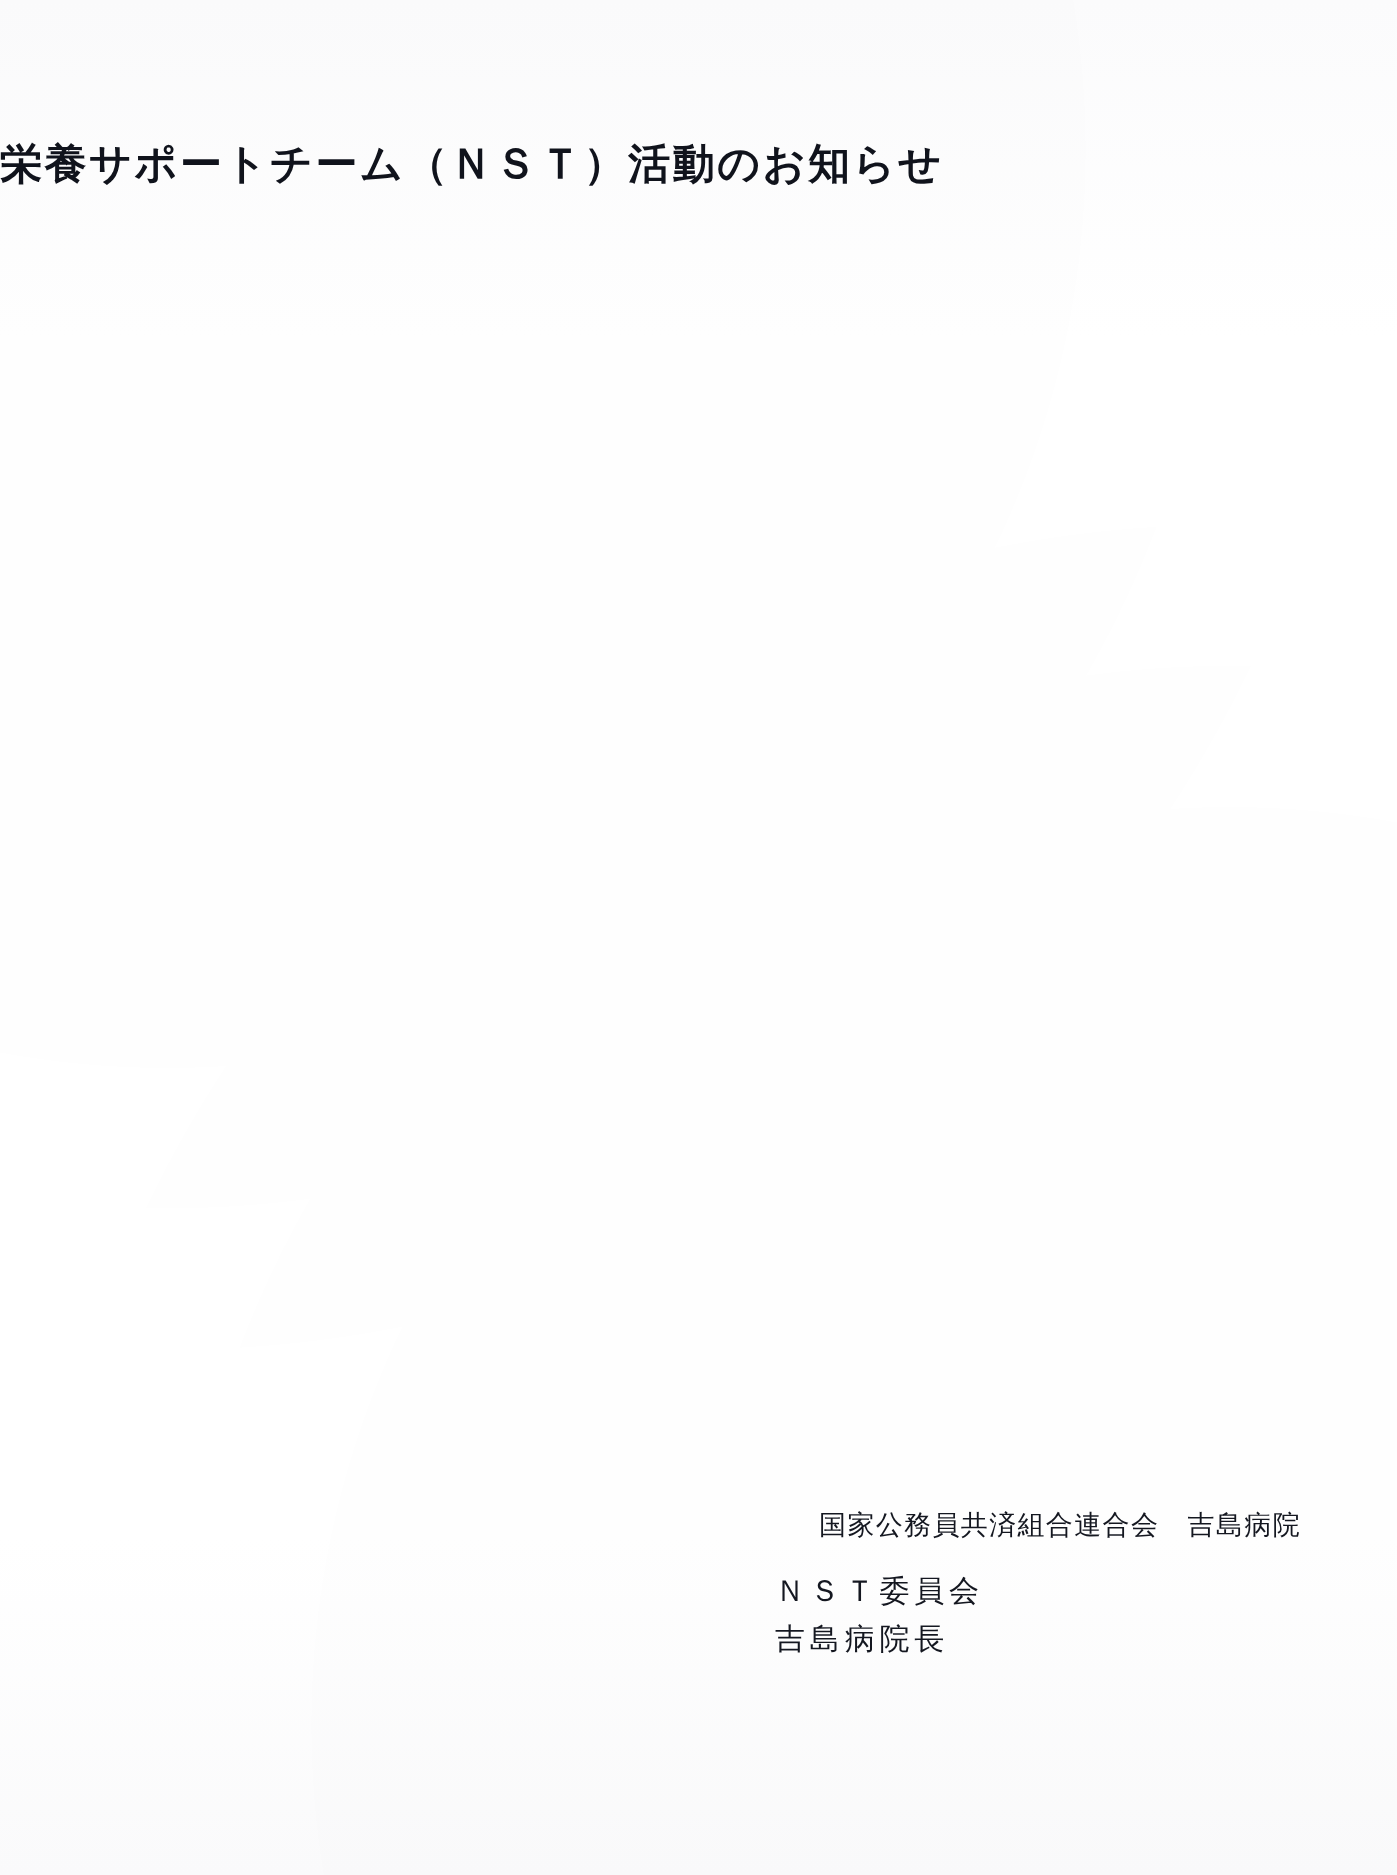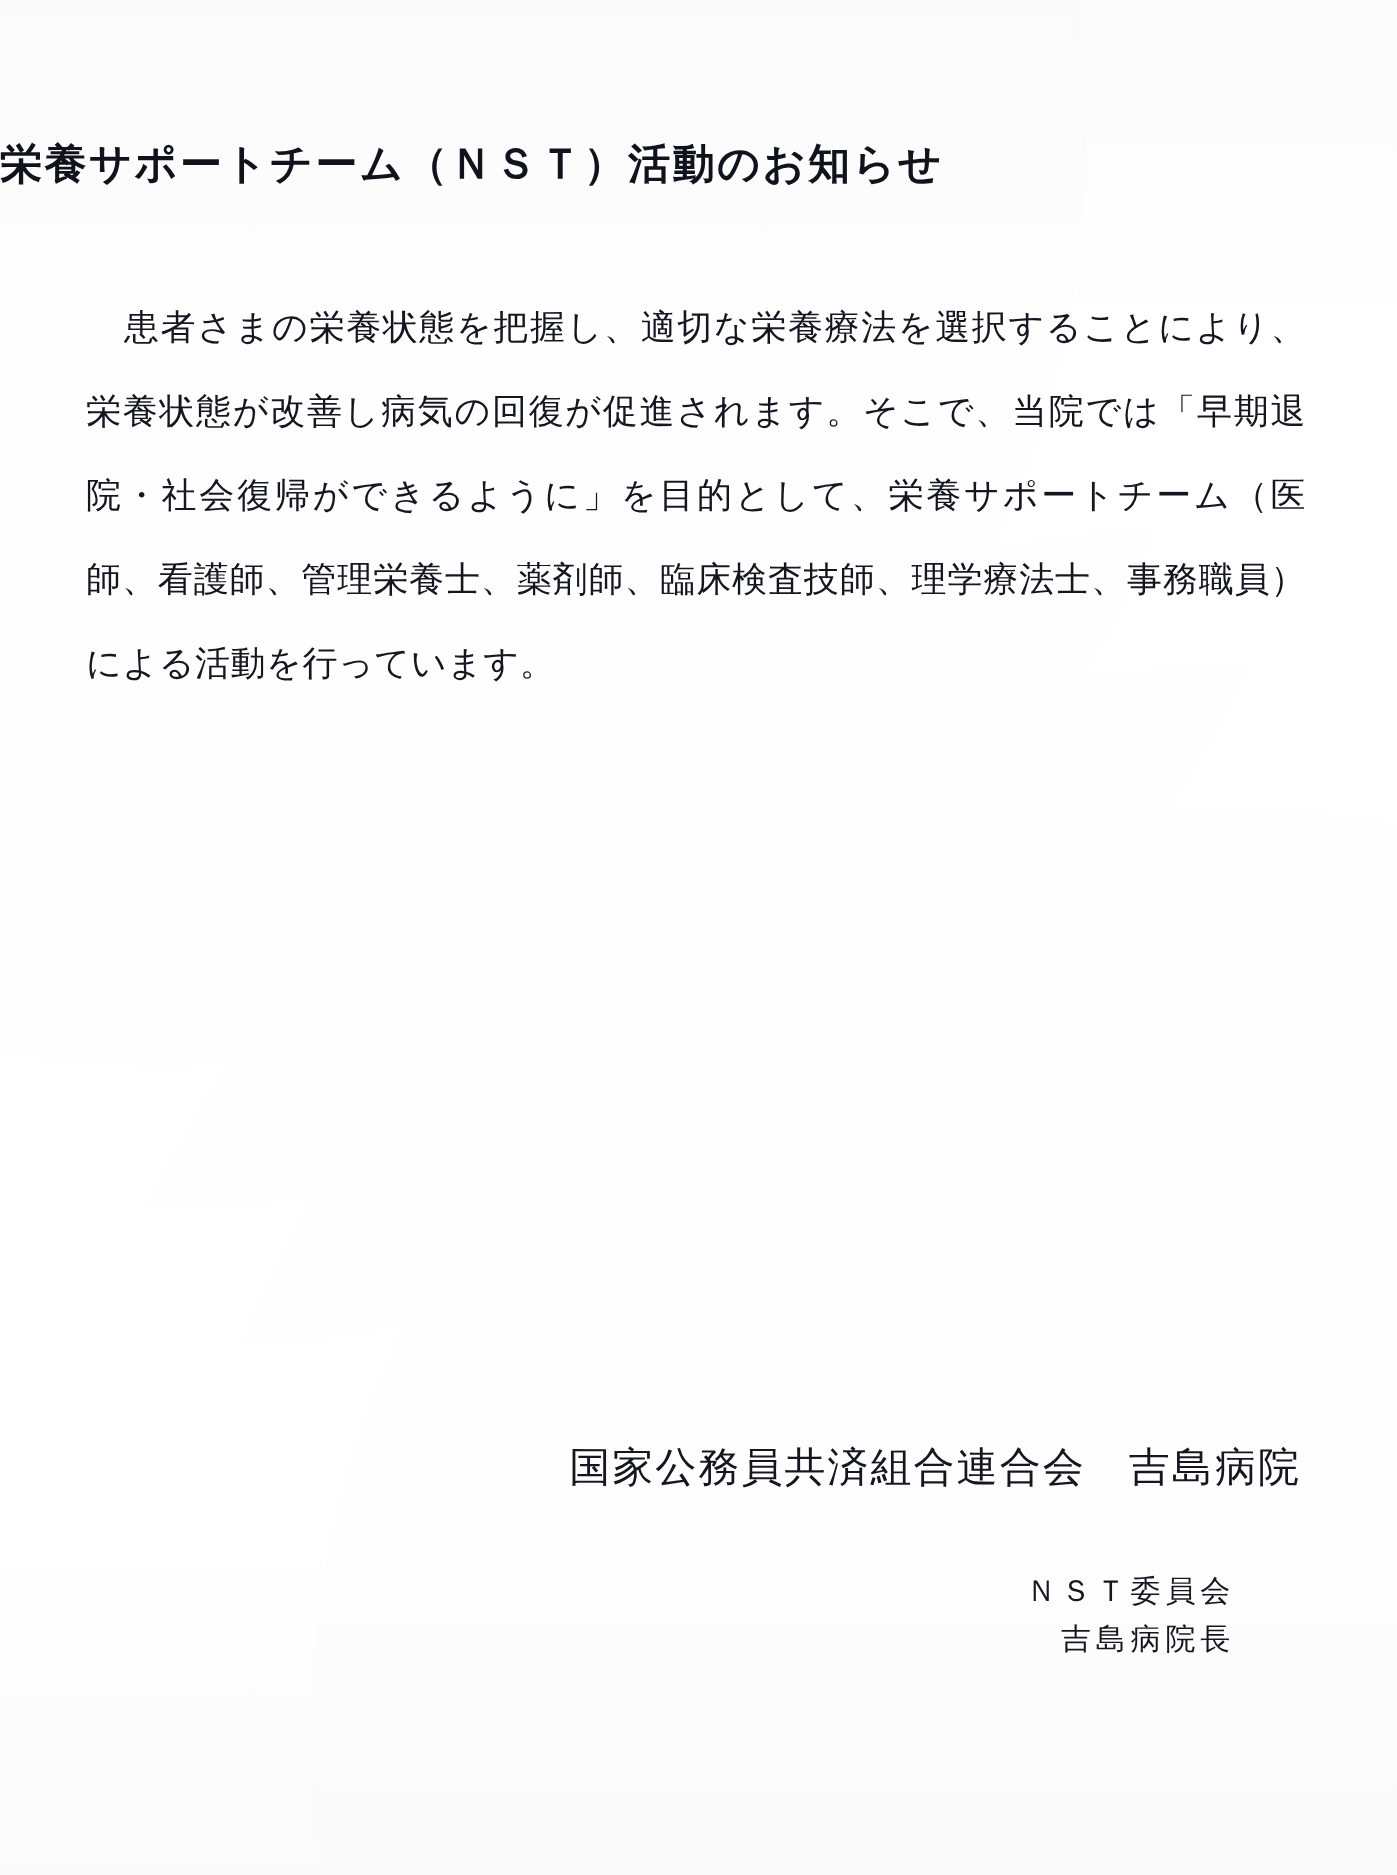--- a/index.html
+++ b/index.html
@@ -62,49 +62,48 @@
   .para.tight {
     margin-bottom: 0;
   }
   .signature {
     position: absolute;
     right: 96px;
     bottom: 212px;
     text-align: right;
   }
   .sig-org {
-    font-size: 41px;
+    font-size: 27px;
     letter-spacing: 0.05em;
     color: #141720;
     white-space: nowrap;
     margin-left: 44px;
   }
   .sig-lines {
-    margin-top: 72px;
-    text-align: right;
+    margin-top: 24px;
+    text-align: left;
     padding-right: 66px;
   }
   .sig-sub {
     font-size: 30px;
     letter-spacing: 0.16em;
     color: #141720;
     line-height: 48px;
     white-space: nowrap;
   }
 </style>
 </head>
 <body>
 
 <div class="page">
   <div class="paper-noise"></div>
 
   <h1 class="doc-title">栄養サポートチーム（ＮＳＴ）活動のお知らせ</h1>
 
   <div class="body-block">
-    <p class="para">患者さまの栄養状態を把握し、適切な栄養療法を選択することにより、栄養状態が改善し病気の回復が促進されます。そこで、当院では「早期退院・社会復帰ができるように」を目的として、栄養サポートチーム（医師、看護師、管理栄養士、薬剤師、臨床検査技師、理学療法士、事務職員）による活動を行っています。</p>
   </div>
 
   <div class="signature">
     <div class="sig-org">国家公務員共済組合連合会　吉島病院</div>
     <div class="sig-lines">
       <div class="sig-sub">ＮＳＴ委員会</div>
       <div class="sig-sub">吉島病院長</div>
     </div>
   </div>
 </div>

